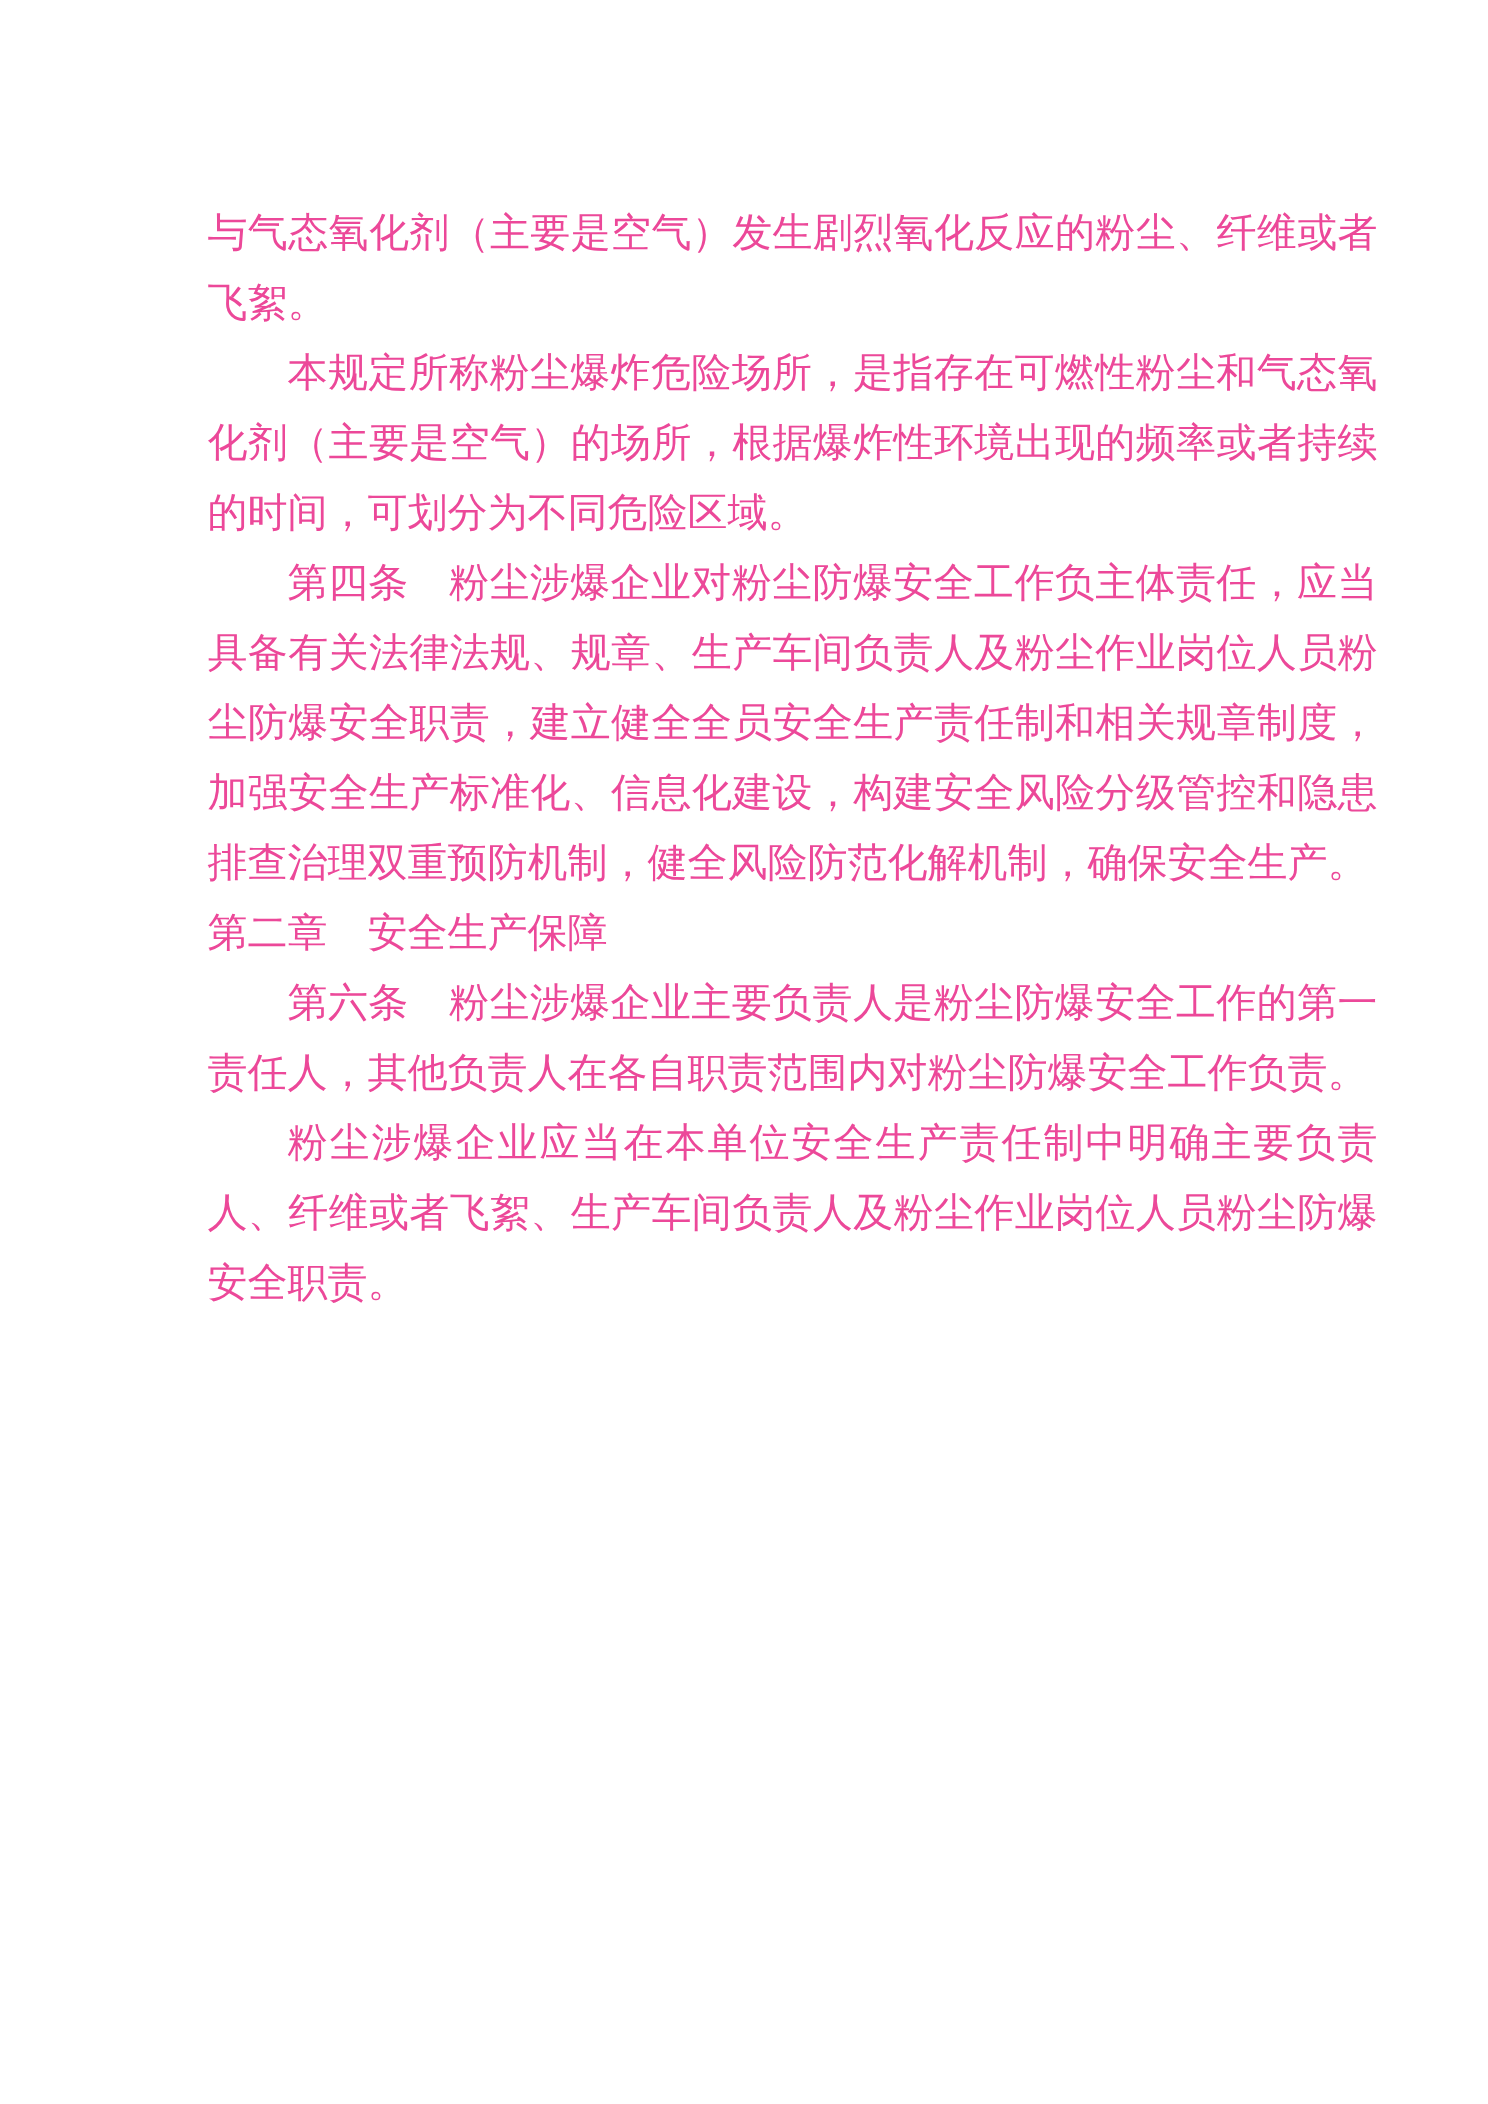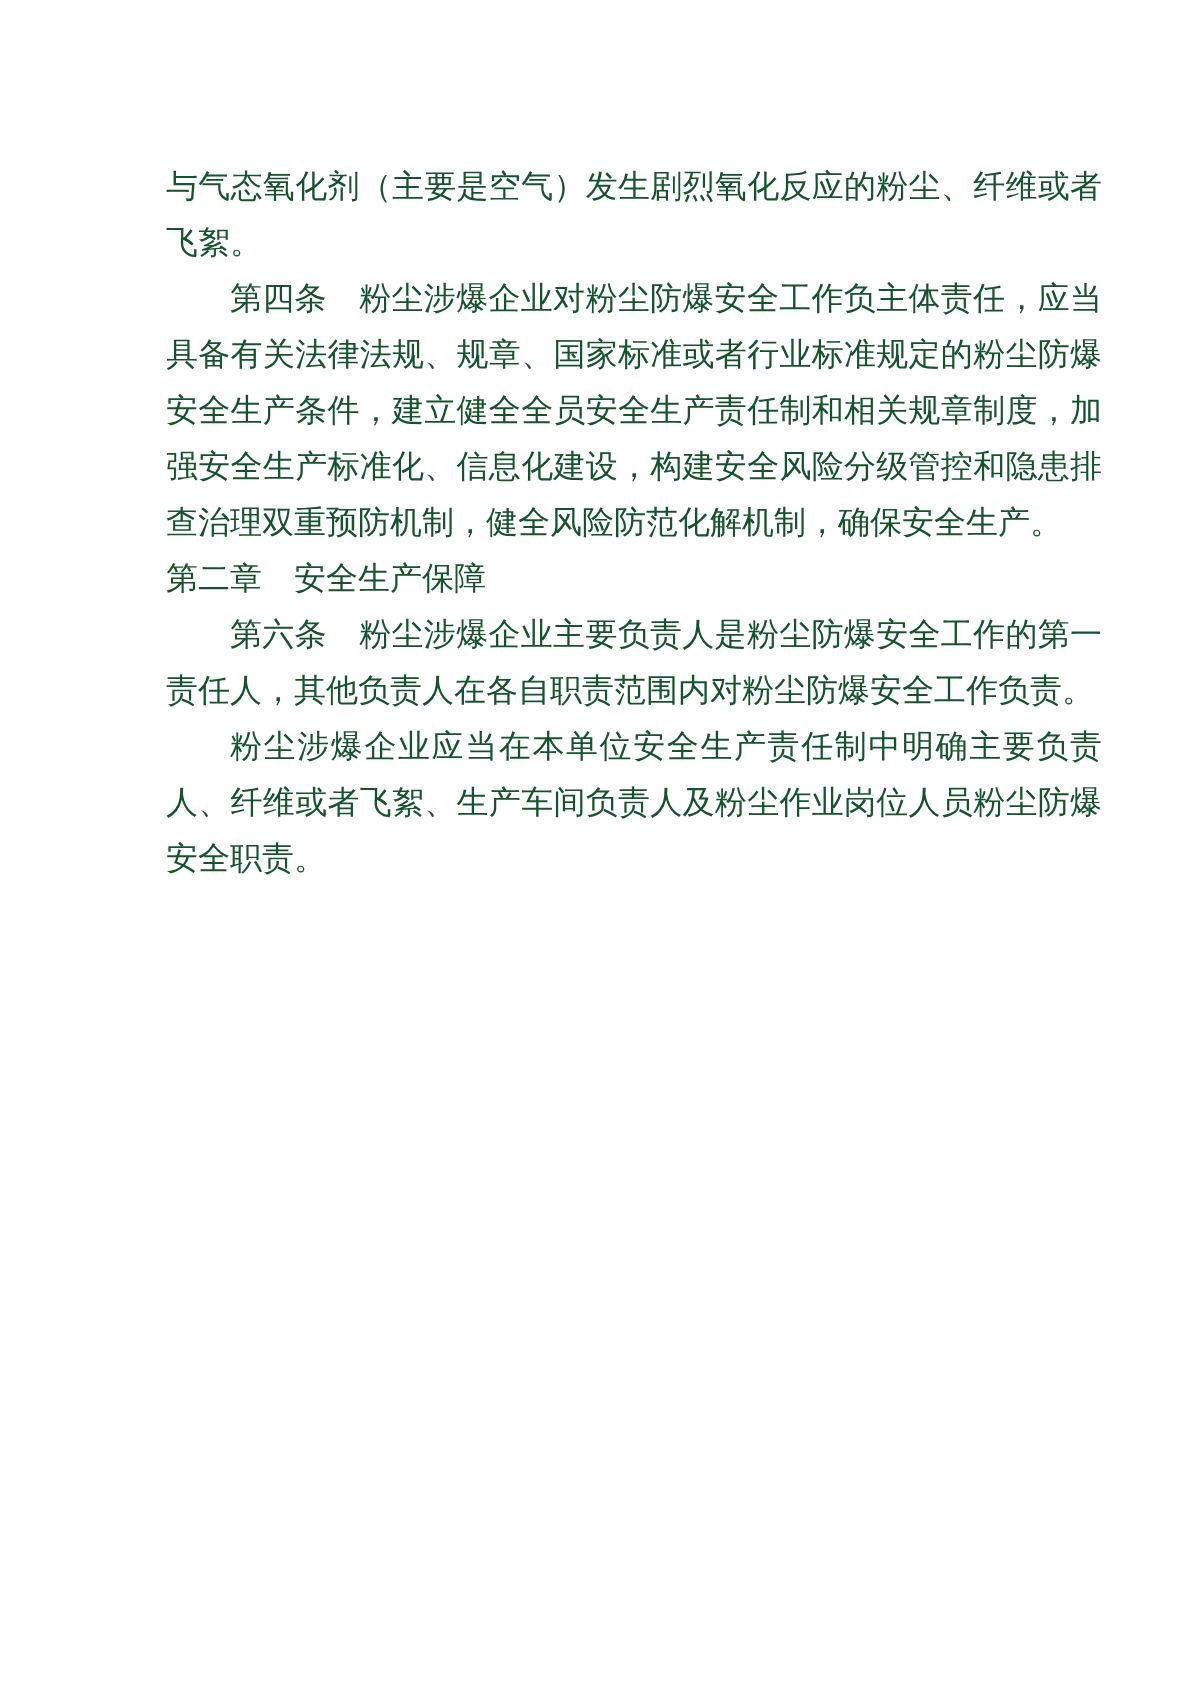--- a/index.html
+++ b/index.html
@@ -12,21 +12,21 @@
     height: 1683px;
     overflow: hidden;
     font-family: "Liberation Serif", "DejaVu Serif", serif;
   }
   .page {
     box-sizing: border-box;
     width: 1190px;
     height: 1683px;
     padding: 158px 88px 0 166px;
     background: #ffffff;
-    color: #14532d;
+    color: #ec4899;
   }
   .page p, .page h2 {
     margin: 0;
     padding: 0;
     font-size: 32px;
     line-height: 56px;
     font-weight: normal;
     letter-spacing: 0;
   }
   .para {
@@ -40,22 +40,23 @@
   .chapter {
     text-indent: 0;
   }
 </style>
 </head>
 <body>
 
 <main class="page">
   <p class="para cont">与气态氧化剂（主要是空气）发生剧烈氧化反应的粉尘、纤维或者飞絮。</p>
 
+  <p class="para">本规定所称粉尘爆炸危险场所，是指存在可燃性粉尘和气态氧化剂（主要是空气）的场所，根据爆炸性环境出现的频率或者持续的时间，可划分为不同危险区域。</p>
 
-  <p class="para">第四条　粉尘涉爆企业对粉尘防爆安全工作负主体责任，应当具备有关法律法规、规章、国家标准或者行业标准规定的粉尘防爆安全生产条件，建立健全全员安全生产责任制和相关规章制度，加强安全生产标准化、信息化建设，构建安全风险分级管控和隐患排查治理双重预防机制，健全风险防范化解机制，确保安全生产。</p>
+  <p class="para">第四条　粉尘涉爆企业对粉尘防爆安全工作负主体责任，应当具备有关法律法规、规章、生产车间负责人及粉尘作业岗位人员粉尘防爆安全职责，建立健全全员安全生产责任制和相关规章制度，加强安全生产标准化、信息化建设，构建安全风险分级管控和隐患排查治理双重预防机制，健全风险防范化解机制，确保安全生产。</p>
 
 
 
   <h2 class="chapter">第二章　安全生产保障</h2>
 
   <p class="para">第六条　粉尘涉爆企业主要负责人是粉尘防爆安全工作的第一责任人，其他负责人在各自职责范围内对粉尘防爆安全工作负责。</p>
 
   <p class="para">粉尘涉爆企业应当在本单位安全生产责任制中明确主要负责人、纤维或者飞絮、生产车间负责人及粉尘作业岗位人员粉尘防爆安全职责。</p>
 </main>
 

